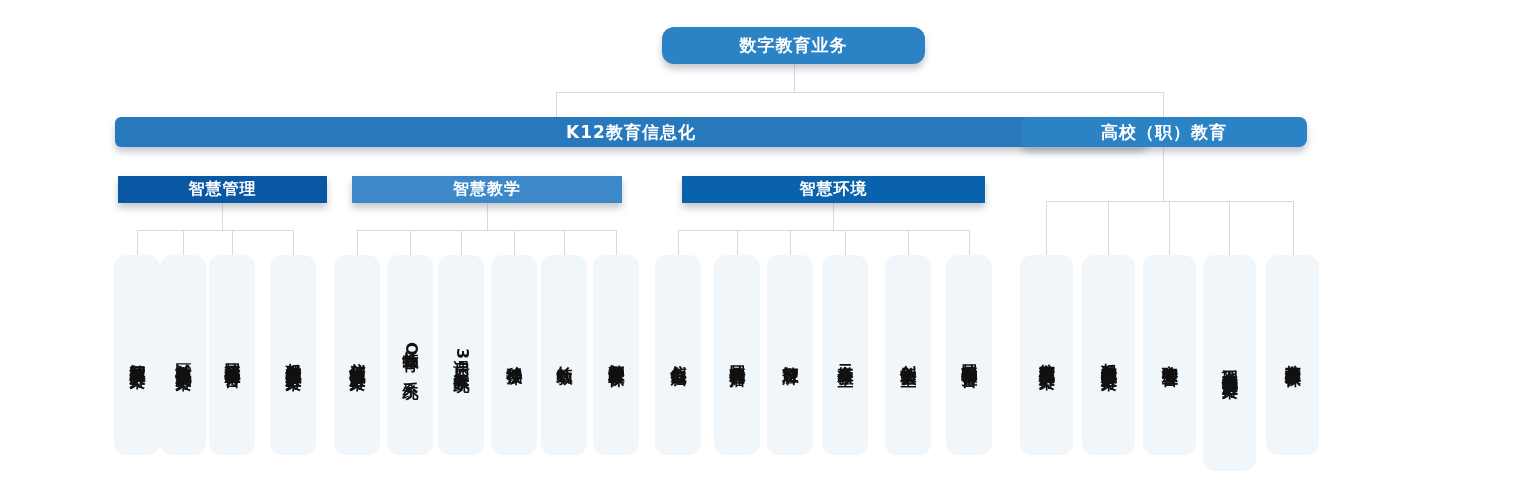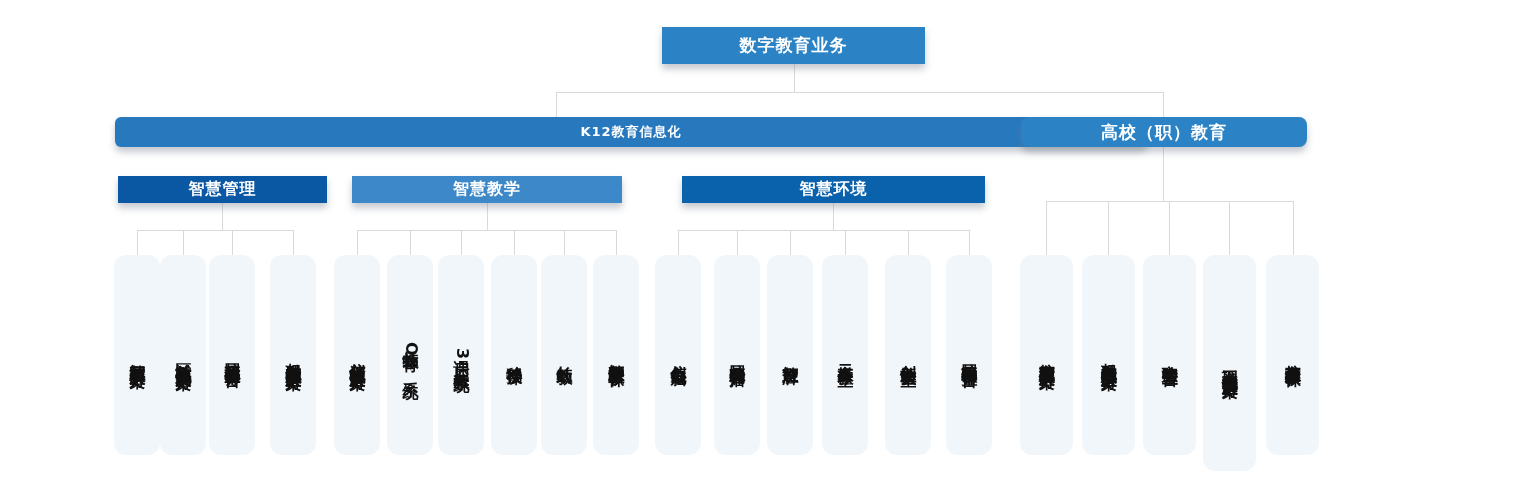--- a/index.html
+++ b/index.html
@@ -9,26 +9,26 @@
   }
   .canvas{position:absolute;left:0;top:0;width:1536px;height:498px;}
 
   
   .node{
     position:absolute;display:flex;align-items:center;justify-content:center;
     color:#ffffff;font-weight:bold;box-sizing:border-box;
     box-shadow:0 5px 7px rgba(110,120,135,.40);
   }
   .node-root{
-    left:662px;top:27px;width:263px;height:37px;border-radius:0;
+    left:662px;top:27px;width:263px;height:37px;border-radius:12px;
     background:var(--root-blue);font-size:17px;letter-spacing:1px;
   }
   .node-k12{
     left:115px;top:117px;width:1032px;height:30px;border-radius:6px;
-    background:var(--k12-blue);font-size:13px;letter-spacing:1px;text-align:right;
+    background:var(--k12-blue);font-size:17px;letter-spacing:1px;text-align:right;
   }
   .node-higher{
     left:1021px;top:117px;width:286px;height:30px;border-radius:8px;
     background:var(--higher-blue);font-size:17px;letter-spacing:1px;
   }
   .node-sub{
     top:176px;height:27px;border-radius:0;font-size:16px;letter-spacing:1px;
   }
   .node-mgmt{left:118px;width:209px;background:var(--mgmt-blue);}
   .node-teach{left:352px;width:270px;background:var(--teach-blue);}

